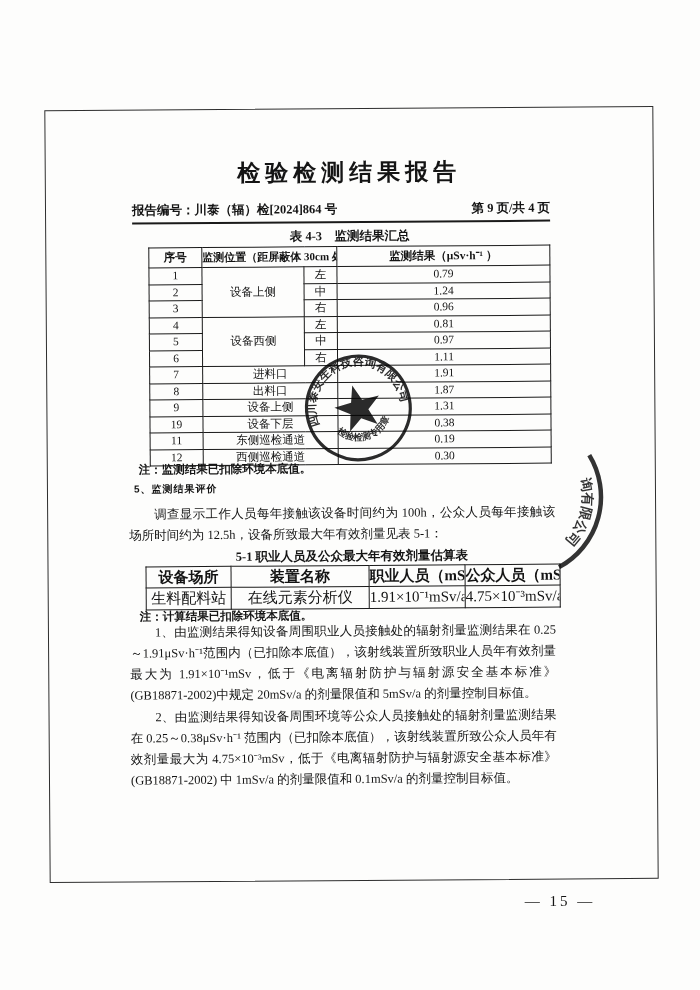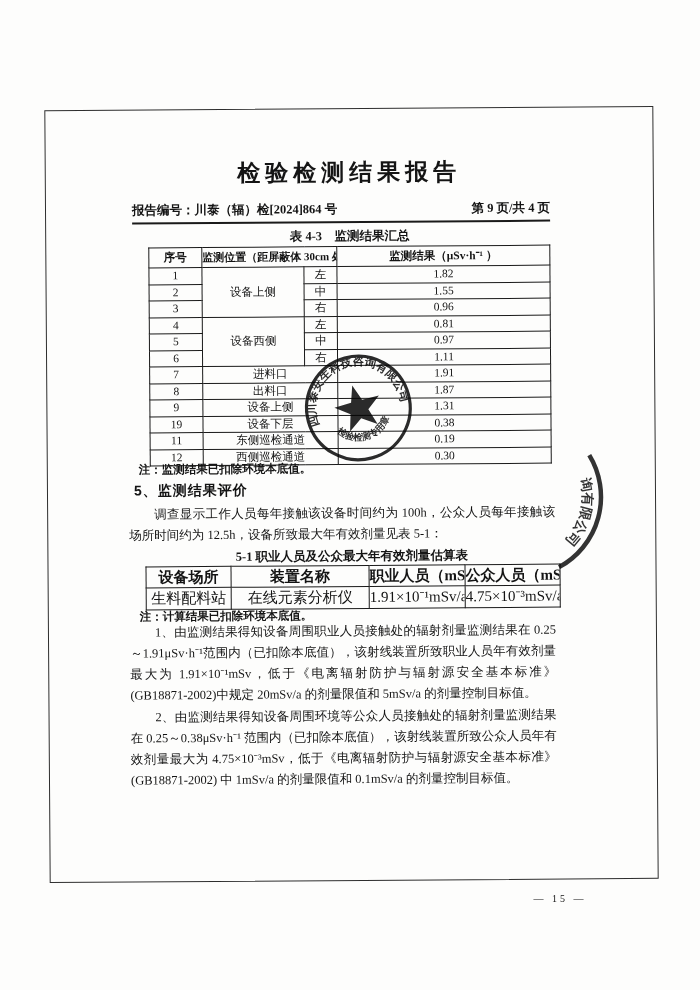--- a/index.html
+++ b/index.html
@@ -39,38 +39,38 @@
   .t51{left:97px;top:456px;width:414px;}
   .t51 th,.t51 td{
     border:1.5px solid #1a1a1a;padding:0;text-align:center;vertical-align:middle;
     font-size:15px;line-height:1;overflow:hidden;white-space:nowrap;
   }
   .t51 th{height:20px;font-weight:bold;}
   .t51 td{height:21px;margin-left:39px;}
   .note{font-size:11.5px;font-weight:bold;left:91px;white-space:nowrap;}
   .sec-heading{
     left:86px;top:372px;font-family:"Liberation Sans", sans-serif;
-    font-size:14px;font-weight:bold;letter-spacing:1px;
+    font-size:10px;font-weight:bold;letter-spacing:1px;
   }
   .para{
     left:81px;width:426px;font-size:12.5px;line-height:21px;
     text-align:justify;text-indent:2em;
   }
   .stamp{pointer-events:none;}
   .stamp-main{
     left:255px;top:243px;width:112px;height:112px;
     transform:rotate(-15deg);opacity:.92;mix-blend-mode:multiply;
   }
   .stamp-edge{
     left:363px;top:279px;width:220px;height:220px;
     transform:rotate(4deg);opacity:.9;mix-blend-mode:multiply;
   }
   .footer-num{
     position:absolute;left:505px;top:893px;width:110px;text-align:center;
-    font-size:10px;letter-spacing:3px;
+    font-size:15px;letter-spacing:3px;
   }
 </style>
 </head>
 <body>
 
 <div class="page">
 
   <div class="abs doc-title">检验检测结果报告</div>
 
   <div class="abs header-row">
@@ -90,26 +90,26 @@
     <tbody>
         <tr>
       <th>序号</th>
       <th colspan="2" style="font-size:11px;">监测位置（距屏蔽体 30cm 处）</th>
       <th>监测结果（μSv·h⁻¹ ）</th>
     </tr>
     <tr>
       <td>1</td>
       <td rowspan="3">设备上侧</td>
       <td>左</td>
-      <td>1.82</td>
+      <td>0.79</td>
     </tr>
     <tr>
       <td>2</td>
       <td>中</td>
-      <td>1.55</td>
+      <td>1.24</td>
     </tr>
     <tr>
       <td>3</td>
       <td>右</td>
       <td>0.96</td>
     </tr>
     <tr>
       <td>4</td>
       <td rowspan="3">设备西侧</td>
       <td>左</td>

